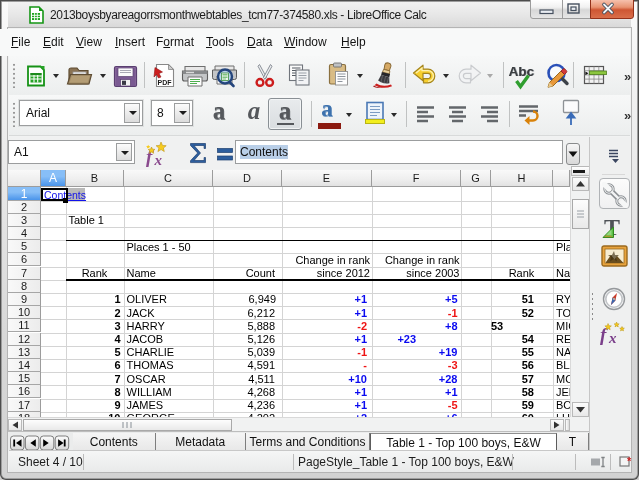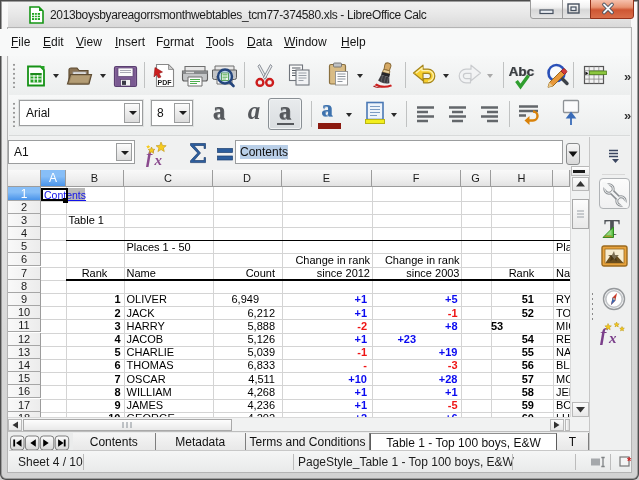--- a/index.html
+++ b/index.html
@@ -352,21 +352,21 @@
 <div class="ct b" style="left:364px;top:83.8px;height:13px;line-height:13px;width:87.5px;text-align:right">Change in rank</div>
 <div class="ct b" style="left:58px;top:97.0px;height:13px;line-height:13px;width:57px;text-align:center">Rank</div>
 <div class="ct b" style="left:118.5px;top:97.0px;height:13px;line-height:13px">Name</div>
 <div class="ct b" style="left:205px;top:97.0px;height:13px;line-height:13px;width:62px;text-align:right">Count</div>
 <div class="ct b" style="left:274px;top:97.0px;height:13px;line-height:13px;width:88px;text-align:right">since 2012</div>
 <div class="ct b" style="left:364px;top:97.0px;height:13px;line-height:13px;width:87.5px;text-align:right">since 2003</div>
 <div class="ct b" style="left:483px;top:97.0px;height:13px;line-height:13px;width:61px;text-align:center">Rank</div>
 <div class="ct b" style="left:548px;top:97.0px;height:13px;line-height:13px">Name</div>
 <div class="ct b2" style="left:58px;top:123.4px;height:13px;line-height:13px;width:54.5px;text-align:right">1</div>
 <div class="ct " style="left:118.5px;top:123.4px;height:13px;line-height:13px">OLIVER</div>
-<div class="ct " style="left:189px;top:123.4px;height:13px;line-height:13px;width:62px;text-align:right">6,949</div>
+<div class="ct " style="left:206px;top:123.4px;height:13px;line-height:13px;width:62px;text-align:right">6,949</div>
 <div class="ct blue b2" style="left:274px;top:123.4px;height:13px;line-height:13px;width:85px;text-align:right">+1</div>
 <div class="ct blue b2" style="left:364px;top:123.4px;height:13px;line-height:13px;width:85.5px;text-align:right">+5</div>
 <div class="ct b2" style="left:483px;top:123.4px;height:13px;line-height:13px;width:43px;text-align:right">51</div>
 <div class="ct " style="left:548px;top:123.4px;height:13px;line-height:13px">RYAN</div>
 <div class="ct b2" style="left:58px;top:136.6px;height:13px;line-height:13px;width:54.5px;text-align:right">2</div>
 <div class="ct " style="left:118.5px;top:136.6px;height:13px;line-height:13px">JACK</div>
 <div class="ct " style="left:205px;top:136.6px;height:13px;line-height:13px;width:62px;text-align:right">6,212</div>
 <div class="ct blue b2" style="left:274px;top:136.6px;height:13px;line-height:13px;width:85px;text-align:right">+1</div>
 <div class="ct red b2" style="left:364px;top:136.6px;height:13px;line-height:13px;width:85.5px;text-align:right">-1</div>
 <div class="ct b2" style="left:483px;top:136.6px;height:13px;line-height:13px;width:43px;text-align:right">52</div>
@@ -387,21 +387,21 @@
 <div class="ct " style="left:548px;top:163.0px;height:13px;line-height:13px">REUBEN</div>
 <div class="ct b2" style="left:58px;top:176.2px;height:13px;line-height:13px;width:54.5px;text-align:right">5</div>
 <div class="ct " style="left:118.5px;top:176.2px;height:13px;line-height:13px">CHARLIE</div>
 <div class="ct " style="left:205px;top:176.2px;height:13px;line-height:13px;width:62px;text-align:right">5,039</div>
 <div class="ct red b2" style="left:274px;top:176.2px;height:13px;line-height:13px;width:85px;text-align:right">-1</div>
 <div class="ct blue b2" style="left:364px;top:176.2px;height:13px;line-height:13px;width:85.5px;text-align:right">+19</div>
 <div class="ct b2" style="left:483px;top:176.2px;height:13px;line-height:13px;width:43px;text-align:right">55</div>
 <div class="ct " style="left:548px;top:176.2px;height:13px;line-height:13px">NATHAN</div>
 <div class="ct b2" style="left:58px;top:189.4px;height:13px;line-height:13px;width:54.5px;text-align:right">6</div>
 <div class="ct " style="left:118.5px;top:189.4px;height:13px;line-height:13px">THOMAS</div>
-<div class="ct " style="left:205px;top:189.4px;height:13px;line-height:13px;width:62px;text-align:right">6,833</div>
+<div class="ct " style="left:205px;top:189.4px;height:13px;line-height:13px;width:62px;text-align:right">4,591</div>
 <div class="ct red b2" style="left:274px;top:189.4px;height:13px;line-height:13px;width:85px;text-align:right">-</div>
 <div class="ct red b2" style="left:364px;top:189.4px;height:13px;line-height:13px;width:85.5px;text-align:right">-3</div>
 <div class="ct b2" style="left:483px;top:189.4px;height:13px;line-height:13px;width:43px;text-align:right">56</div>
 <div class="ct " style="left:548px;top:189.4px;height:13px;line-height:13px">BLAKE</div>
 <div class="ct b2" style="left:58px;top:202.6px;height:13px;line-height:13px;width:54.5px;text-align:right">7</div>
 <div class="ct " style="left:118.5px;top:202.6px;height:13px;line-height:13px">OSCAR</div>
 <div class="ct " style="left:205px;top:202.6px;height:13px;line-height:13px;width:62px;text-align:right">4,511</div>
 <div class="ct blue b2" style="left:274px;top:202.6px;height:13px;line-height:13px;width:85px;text-align:right">+10</div>
 <div class="ct blue b2" style="left:364px;top:202.6px;height:13px;line-height:13px;width:85.5px;text-align:right">+28</div>
 <div class="ct b2" style="left:483px;top:202.6px;height:13px;line-height:13px;width:43px;text-align:right">57</div>

